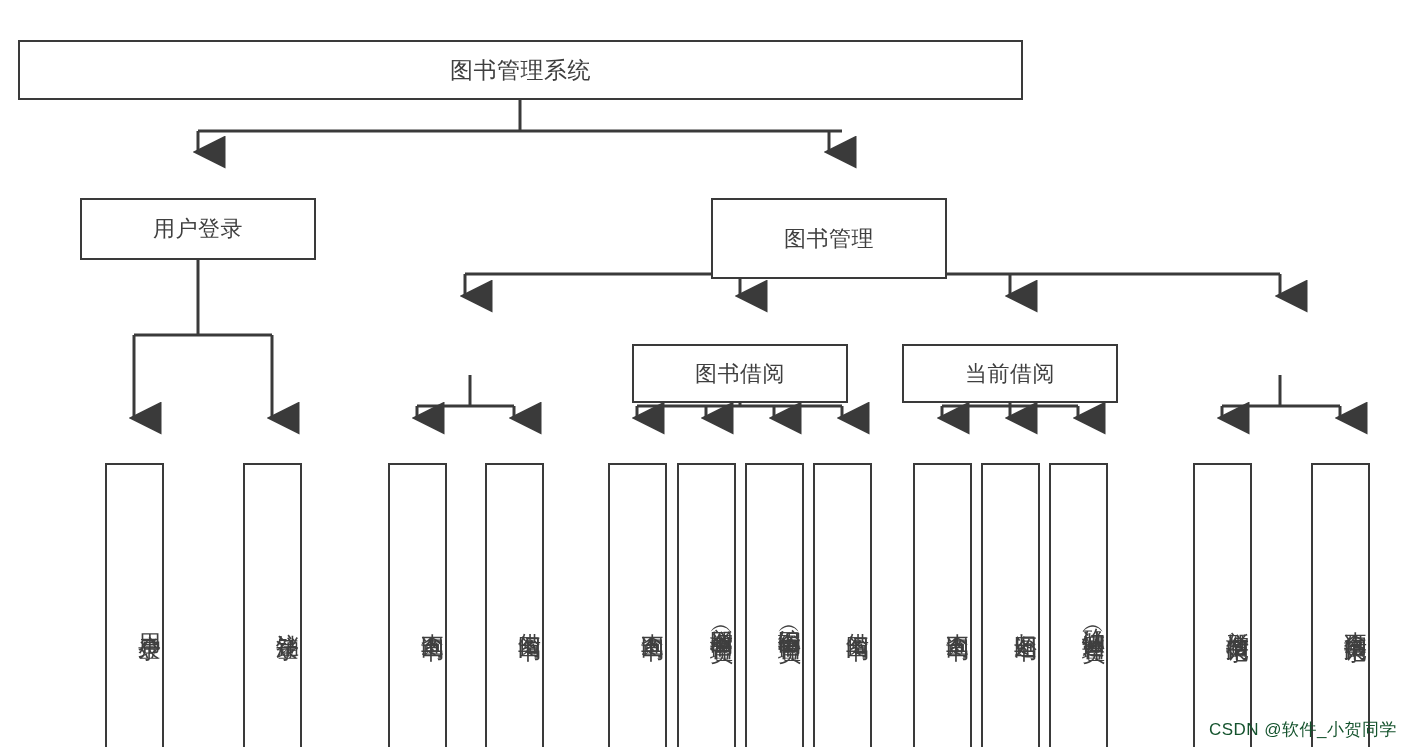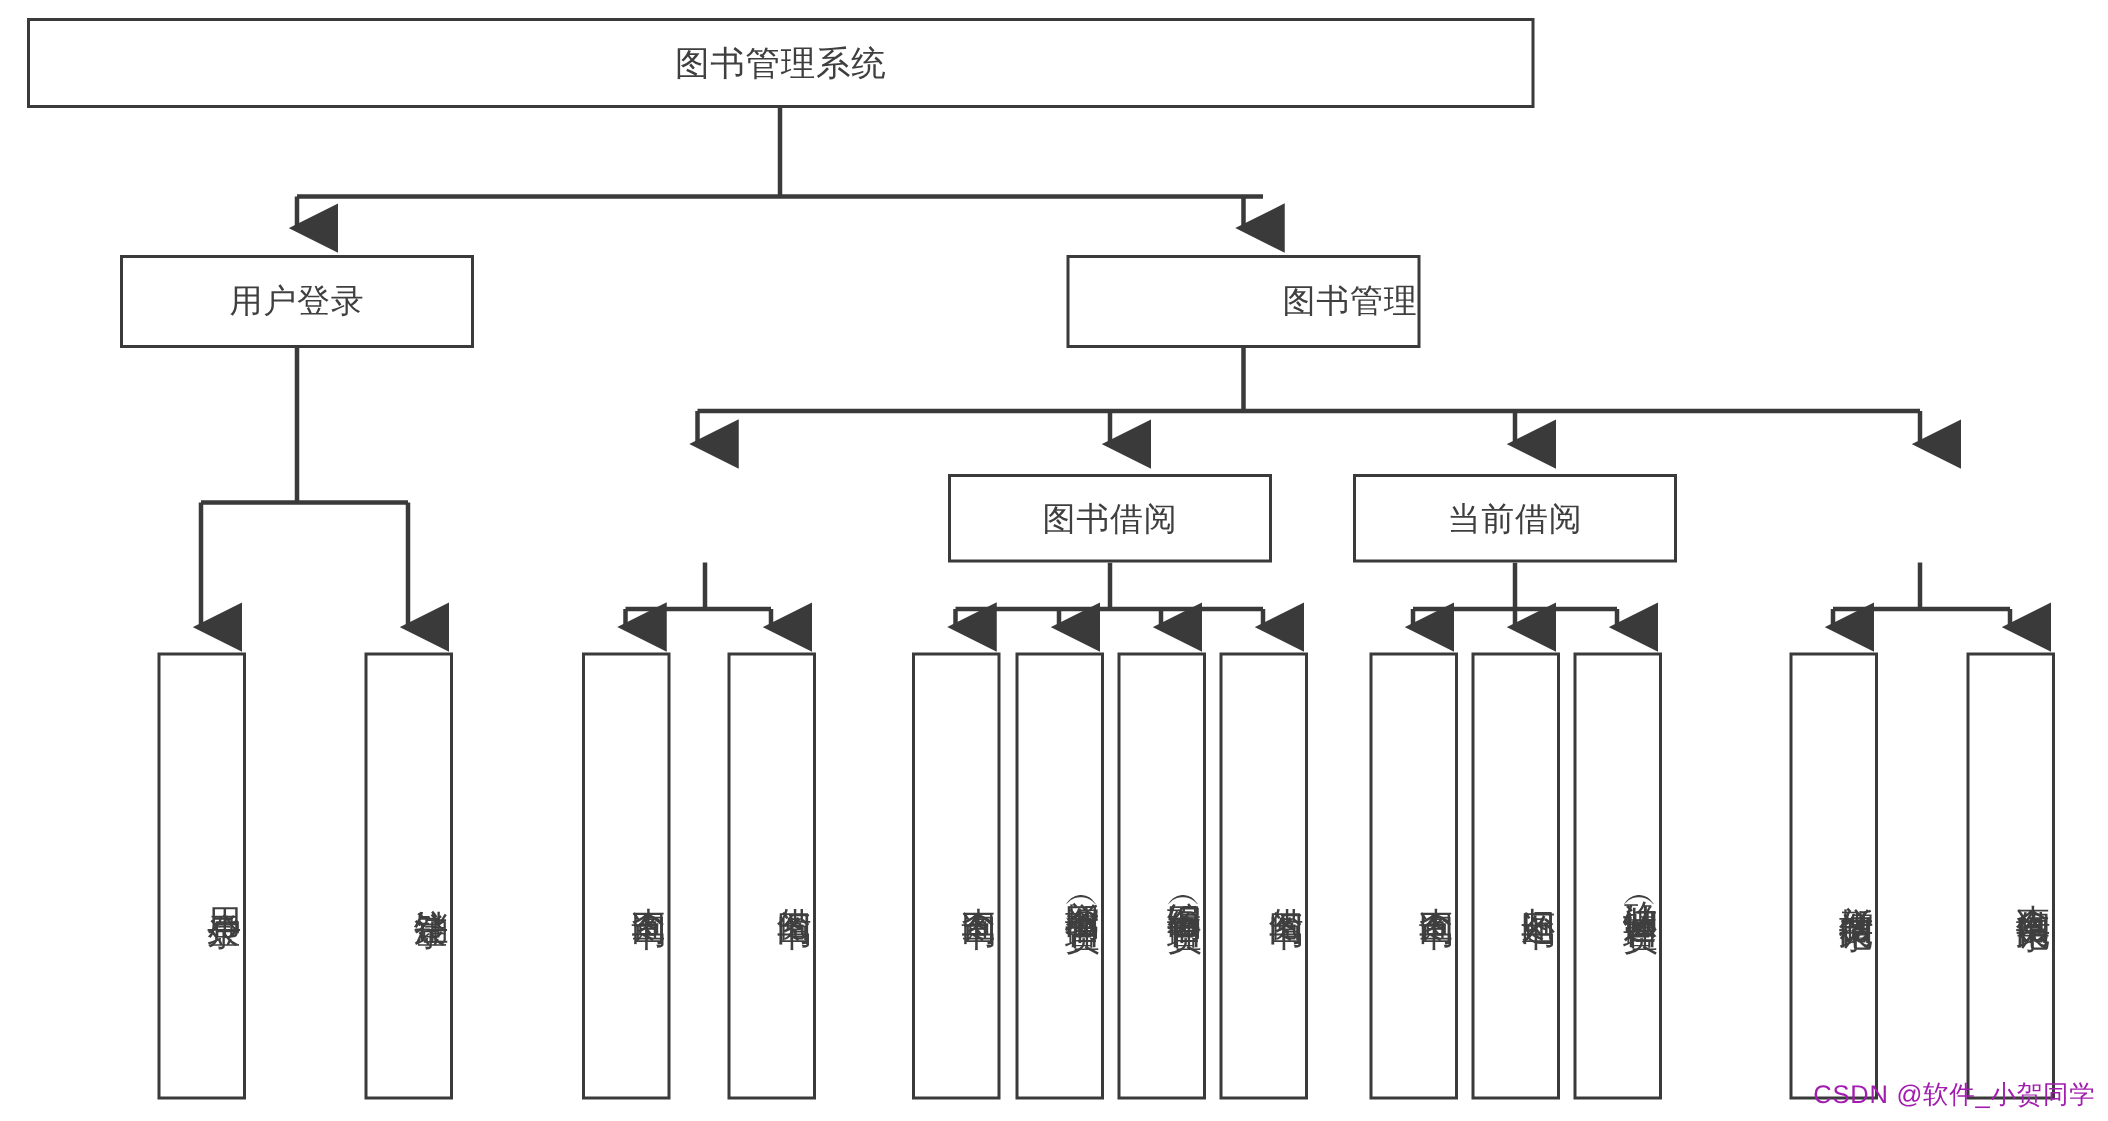--- a/index.html
+++ b/index.html
@@ -28,20 +28,21 @@
   .node {
     position: absolute;
     box-sizing: border-box;
     background: #ffffff;
     border: 2.5px solid #3a3a3a;
     display: flex;
     align-items: center;
     justify-content: center;
     color: #3f3f3f;
     letter-spacing: 0.5px;
+    margin-top: 28px;
   }
   .node.h {
     font-size: 22px;
   }
   .node.root {
     font-size: 23px;
   }
   .node.v {
     writing-mode: vertical-rl;
     text-orientation: upright;
@@ -55,21 +56,21 @@
   }
   .node.v .vt {
     writing-mode: vertical-rl;
     text-orientation: upright;
   }
   .watermark {
     position: absolute;
     right: 8px;
     bottom: 6px;
     font-size: 17px;
-    color: #a21caf;
+    color: #14532d;
     letter-spacing: 0.5px;
     white-space: nowrap;
   }
 </style>
 </head>
 <body>
 
 <div id="canvas">
 
   <svg id="edges" viewBox="0 0 1405 747">
@@ -122,21 +123,21 @@
     </g>
   </svg>
 
   <div class="node root" style="left:18px; top:12px; width:1005px; height:60px;">
     <span>图书管理系统</span>
   </div>
 
   <div class="node h" style="left:80px; top:170px; width:236px; height:62px;">
     <span>用户登录</span>
   </div>
-  <div class="node h" style="left:711px; top:170px; width:236px; height:62px;justify-content:flex-end;">
+  <div class="node h" style="left:711px; top:170px; width:236px; height:81px;">
     <span>图书管理</span>
   </div>
 
   <div class="node h" style="left:632px; top:316px; width:216px; height:59px;">
     <span>图书借阅</span>
   </div>
   <div class="node h" style="left:902px; top:316px; width:216px; height:59px;">
     <span>当前借阅</span>
   </div>
 

